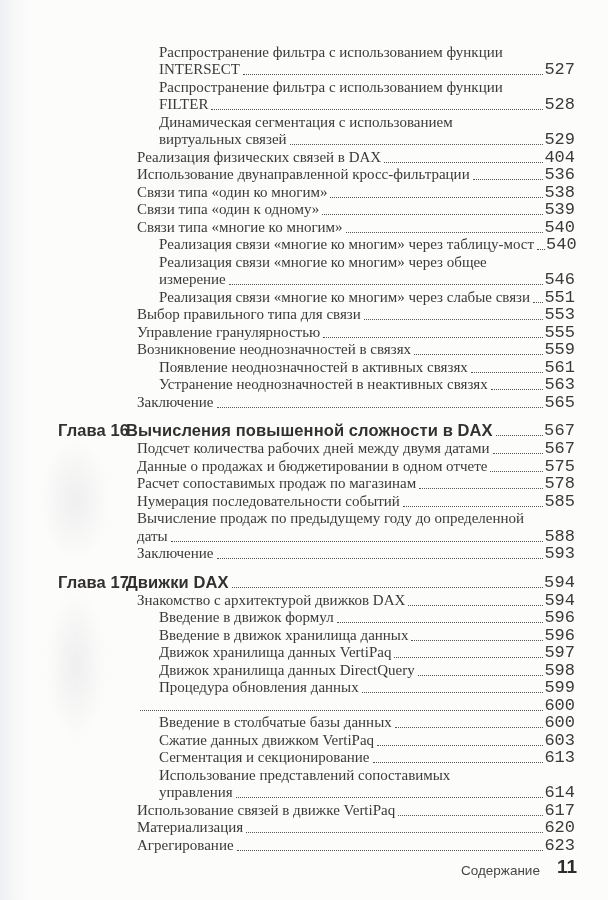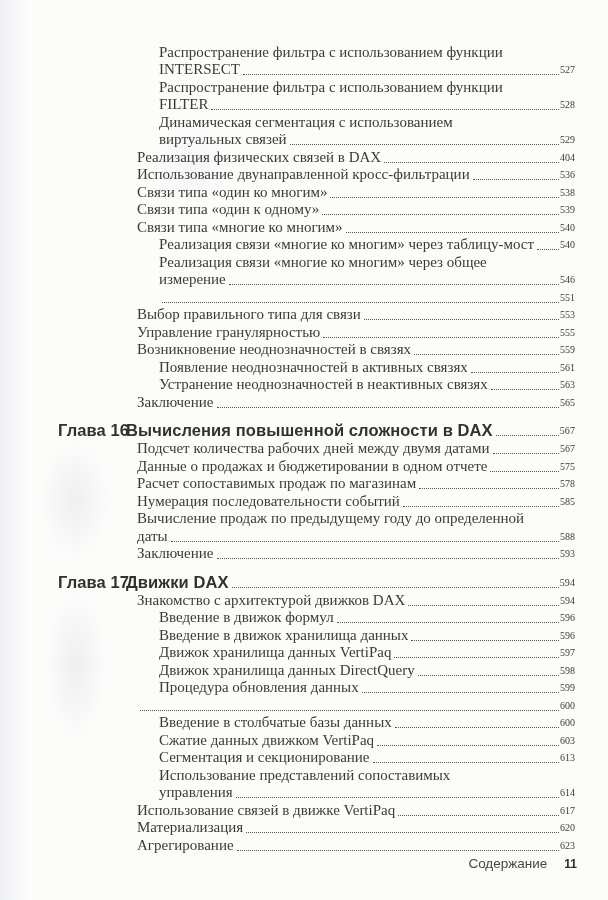--- a/index.html
+++ b/index.html
@@ -55,32 +55,32 @@
   .chapter-label{flex:none;width:68px;}
   .entry-text{white-space:nowrap;}
   .leader{
     flex:1 1 auto;min-width:8px;
     border-bottom:1.8px dotted var(--dot-leader);
     align-self:flex-end;
     margin:0 1px 3.5px 3px;
   }
   .toc-row.chapter .leader{margin-bottom:4px;border-bottom-color:var(--dot-leader);}
   .page-num{
-    font-family:Liberation Serif, serif;
-    font-weight:400;font-size:10px;color:var(--ink);
+    font-family:Liberation Mono, monospace;
+    font-weight:400;font-size:17px;color:var(--ink);
     flex:none;
   }
   .footer{
     position:absolute;right:31px;top:856px;
     display:flex;align-items:flex-end;gap:17px;
     font-family:"Liberation Sans","DejaVu Sans",sans-serif;
     font-size:13.5px;color:var(--footer-text);
   }
   .footer .footer-num{
-    font-weight:700;font-size:12px;color:var(--footer-num);
+    font-weight:700;font-size:19px;color:var(--footer-num);
   }
 </style>
 </head>
 <body>
 
 <div class="scan-edge"></div>
 <div class="smudge s1"></div>
 <div class="smudge s2"></div>
 <div class="smudge s3"></div>
 
@@ -141,20 +141,21 @@
     </div>
     <div class="toc-row l2">
       <span class="entry-text">Реализация связи «многие ко многим» через общее</span>
     </div>
     <div class="toc-row l2">
       <span class="entry-text">измерение</span>
       <span class="leader"></span>
       <span class="page-num">546</span>
     </div>
     <div class="toc-row l2">
+      <span class="entry-text">Реализация связи «многие ко многим» через слабые связи</span>
       <span class="leader"></span>
       <span class="page-num">551</span>
     </div>
     <div class="toc-row l1">
       <span class="entry-text">Выбор правильного типа для связи</span>
       <span class="leader"></span>
       <span class="page-num">553</span>
     </div>
     <div class="toc-row l1">
       <span class="entry-text">Управление гранулярностью</span>

